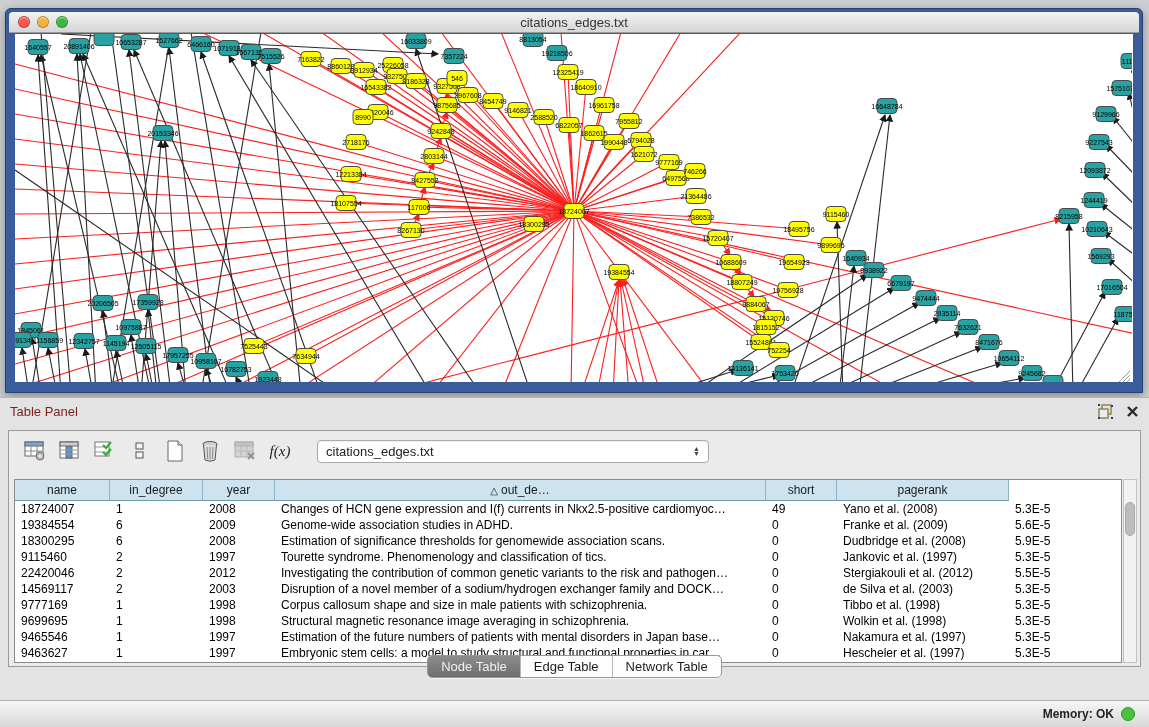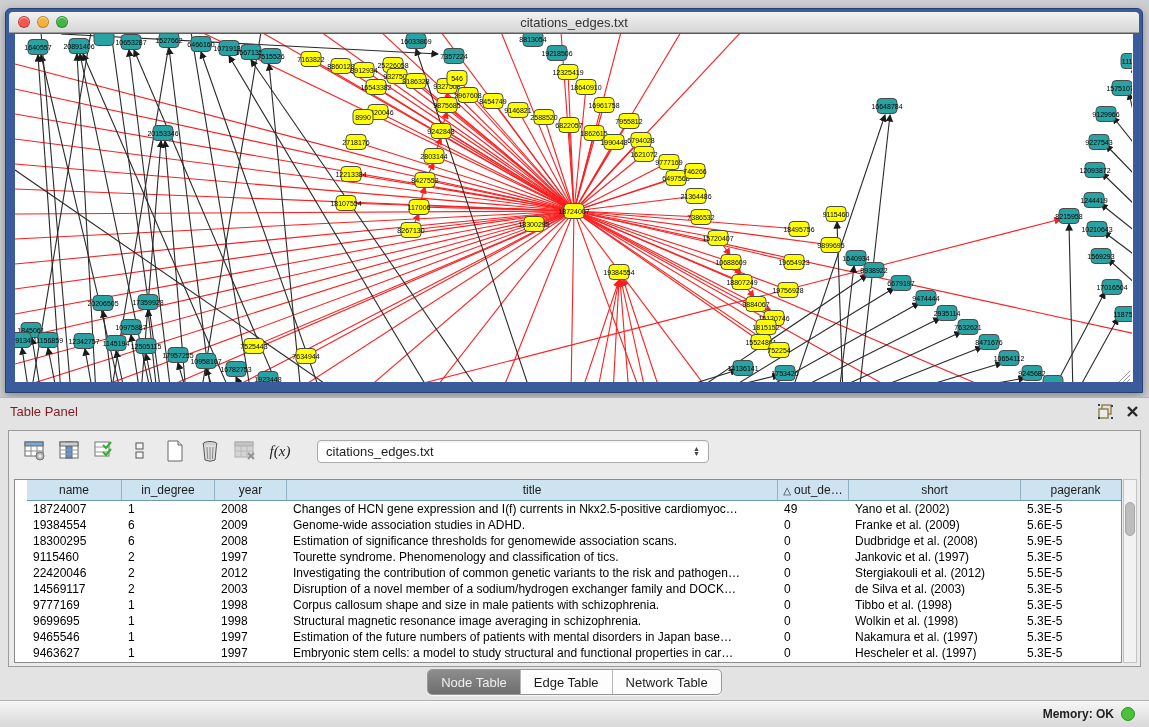--- a/index.html
+++ b/index.html
@@ -28,31 +28,31 @@
     border:1px solid #9b9b9b; background:#ebebeb; }
   .toolbar { height:40px; display:flex; align-items:center; gap:11px; padding:0 14px; }
   .tb-icon { width:24px; height:24px; display:flex; align-items:center; justify-content:center; cursor:default; }
   .fx { font-family:"Liberation Serif", serif; font-style:italic; font-size:15px; color:#222; }
   .dropdown { width:392px; height:23px; background:#fff; border:1px solid #ababab; border-radius:4px;
     display:flex; align-items:center; padding:0 8px; font-size:13px; color:#222; margin-left:14px;
     box-shadow:inset 0 1px 2px rgba(0,0,0,.08); }
   .dd-arrows { margin-left:auto; display:flex; flex-direction:column; line-height:5px; font-size:7px; color:#444; }
 
   .grid-table { position:absolute; left:5px; right:18px; top:48px; bottom:3px; background:#fff; border:1px solid #8a8a8a; overflow:hidden; }
-  .t-row { display:grid; grid-template-columns:95px 93px 72px 491px 71px 172px 110px;margin-left:12px; }
+  .t-row { display:grid; grid-template-columns:95px 93px 72px 491px 71px 172px 110px; }
   .t-head .cell { background:#cde3f0; border-right:1px solid #8fb2c6; border-bottom:1px solid #6f98ad;
     text-align:center; font-size:12px; color:#1b1b1b; height:21px; line-height:20px;
     overflow:hidden; white-space:nowrap; }
   .t-body .cell { font-size:12px; color:#000; height:16px; line-height:16px; padding:0 6px;
     overflow:hidden; white-space:nowrap; text-overflow:clip; }
   .sort-tri { font-size:10px; margin-right:3px; color:#123; }
   .v-scroll { position:absolute; right:3px; top:48px; bottom:3px; width:14px; background:#f2f2f2; border:1px solid #c2c2c2; }
   .v-thumb { position:absolute; left:1px; right:1px; top:22px; height:34px; background:#bdbdbd; border-radius:6px; border:1px solid #a8a8a8; }
 
-  .tabs-row { position:absolute; left:0; right:0; bottom:32px; height:26px; display:flex; justify-content:center; }
+  .tabs-row { position:absolute; left:0; right:0; bottom:48px; height:26px; display:flex; justify-content:center; align-items:center; }
   .seg { display:flex; border:1px solid #979797; border-radius:5px; overflow:hidden; background:#fdfdfd; box-shadow:0 1px 1px rgba(255,255,255,.7); }
   .seg button { border:none; background:transparent; font-size:13px; padding:3px 13px; color:#1c1c1c; border-right:1px solid #b5b5b5; font-family:inherit; }
   .seg button:last-child { border-right:none; }
   .seg button.active { background:linear-gradient(#8d8d8d,#6e6e6e); color:#efefef; }
 
   .status-bar { position:absolute; left:0; right:0; bottom:0; height:27px;
     background:linear-gradient(#f6f6f6,#d8d8d8); border-top:1px solid #b2b2b2;
     display:flex; align-items:center; justify-content:flex-end; padding:0 14px; gap:7px; }
   .mem-label { font-size:12px; color:#222;font-weight:bold; }
   .mem-dot { width:14px; height:14px; border-radius:50%; }
@@ -784,33 +784,32 @@
             <span>▼</span>
           </span>
       </div>
     </div>
 
     <div class="grid-table">
       <div class="t-row t-head" id="table-head">
           <div class="cell">name</div>
           <div class="cell">in_degree</div>
           <div class="cell">year</div>
-          <div class="cell">title</div>
           <div class="cell"><span class="sort-tri">△</span>out_de…</div>
           <div class="cell">short</div>
           <div class="cell">pagerank</div>
         </div>
       <div class="t-body" id="table-body">
           <div class="t-row">
             <div class="cell">18724007</div>
             <div class="cell">1</div>
             <div class="cell">2008</div>
             <div class="cell">Changes of HCN gene expression and I(f) currents in Nkx2.5-positive cardiomyoc…</div>
             <div class="cell">49</div>
-            <div class="cell">Yano et al. (2002)</div>
+            <div class="cell">Yano et al. (2008)</div>
             <div class="cell">5.3E-5</div>
           </div>
           <div class="t-row">
             <div class="cell">19384554</div>
             <div class="cell">6</div>
             <div class="cell">2009</div>
             <div class="cell">Genome-wide association studies in ADHD.</div>
             <div class="cell">0</div>
             <div class="cell">Franke et al. (2009)</div>
             <div class="cell">5.6E-5</div>

